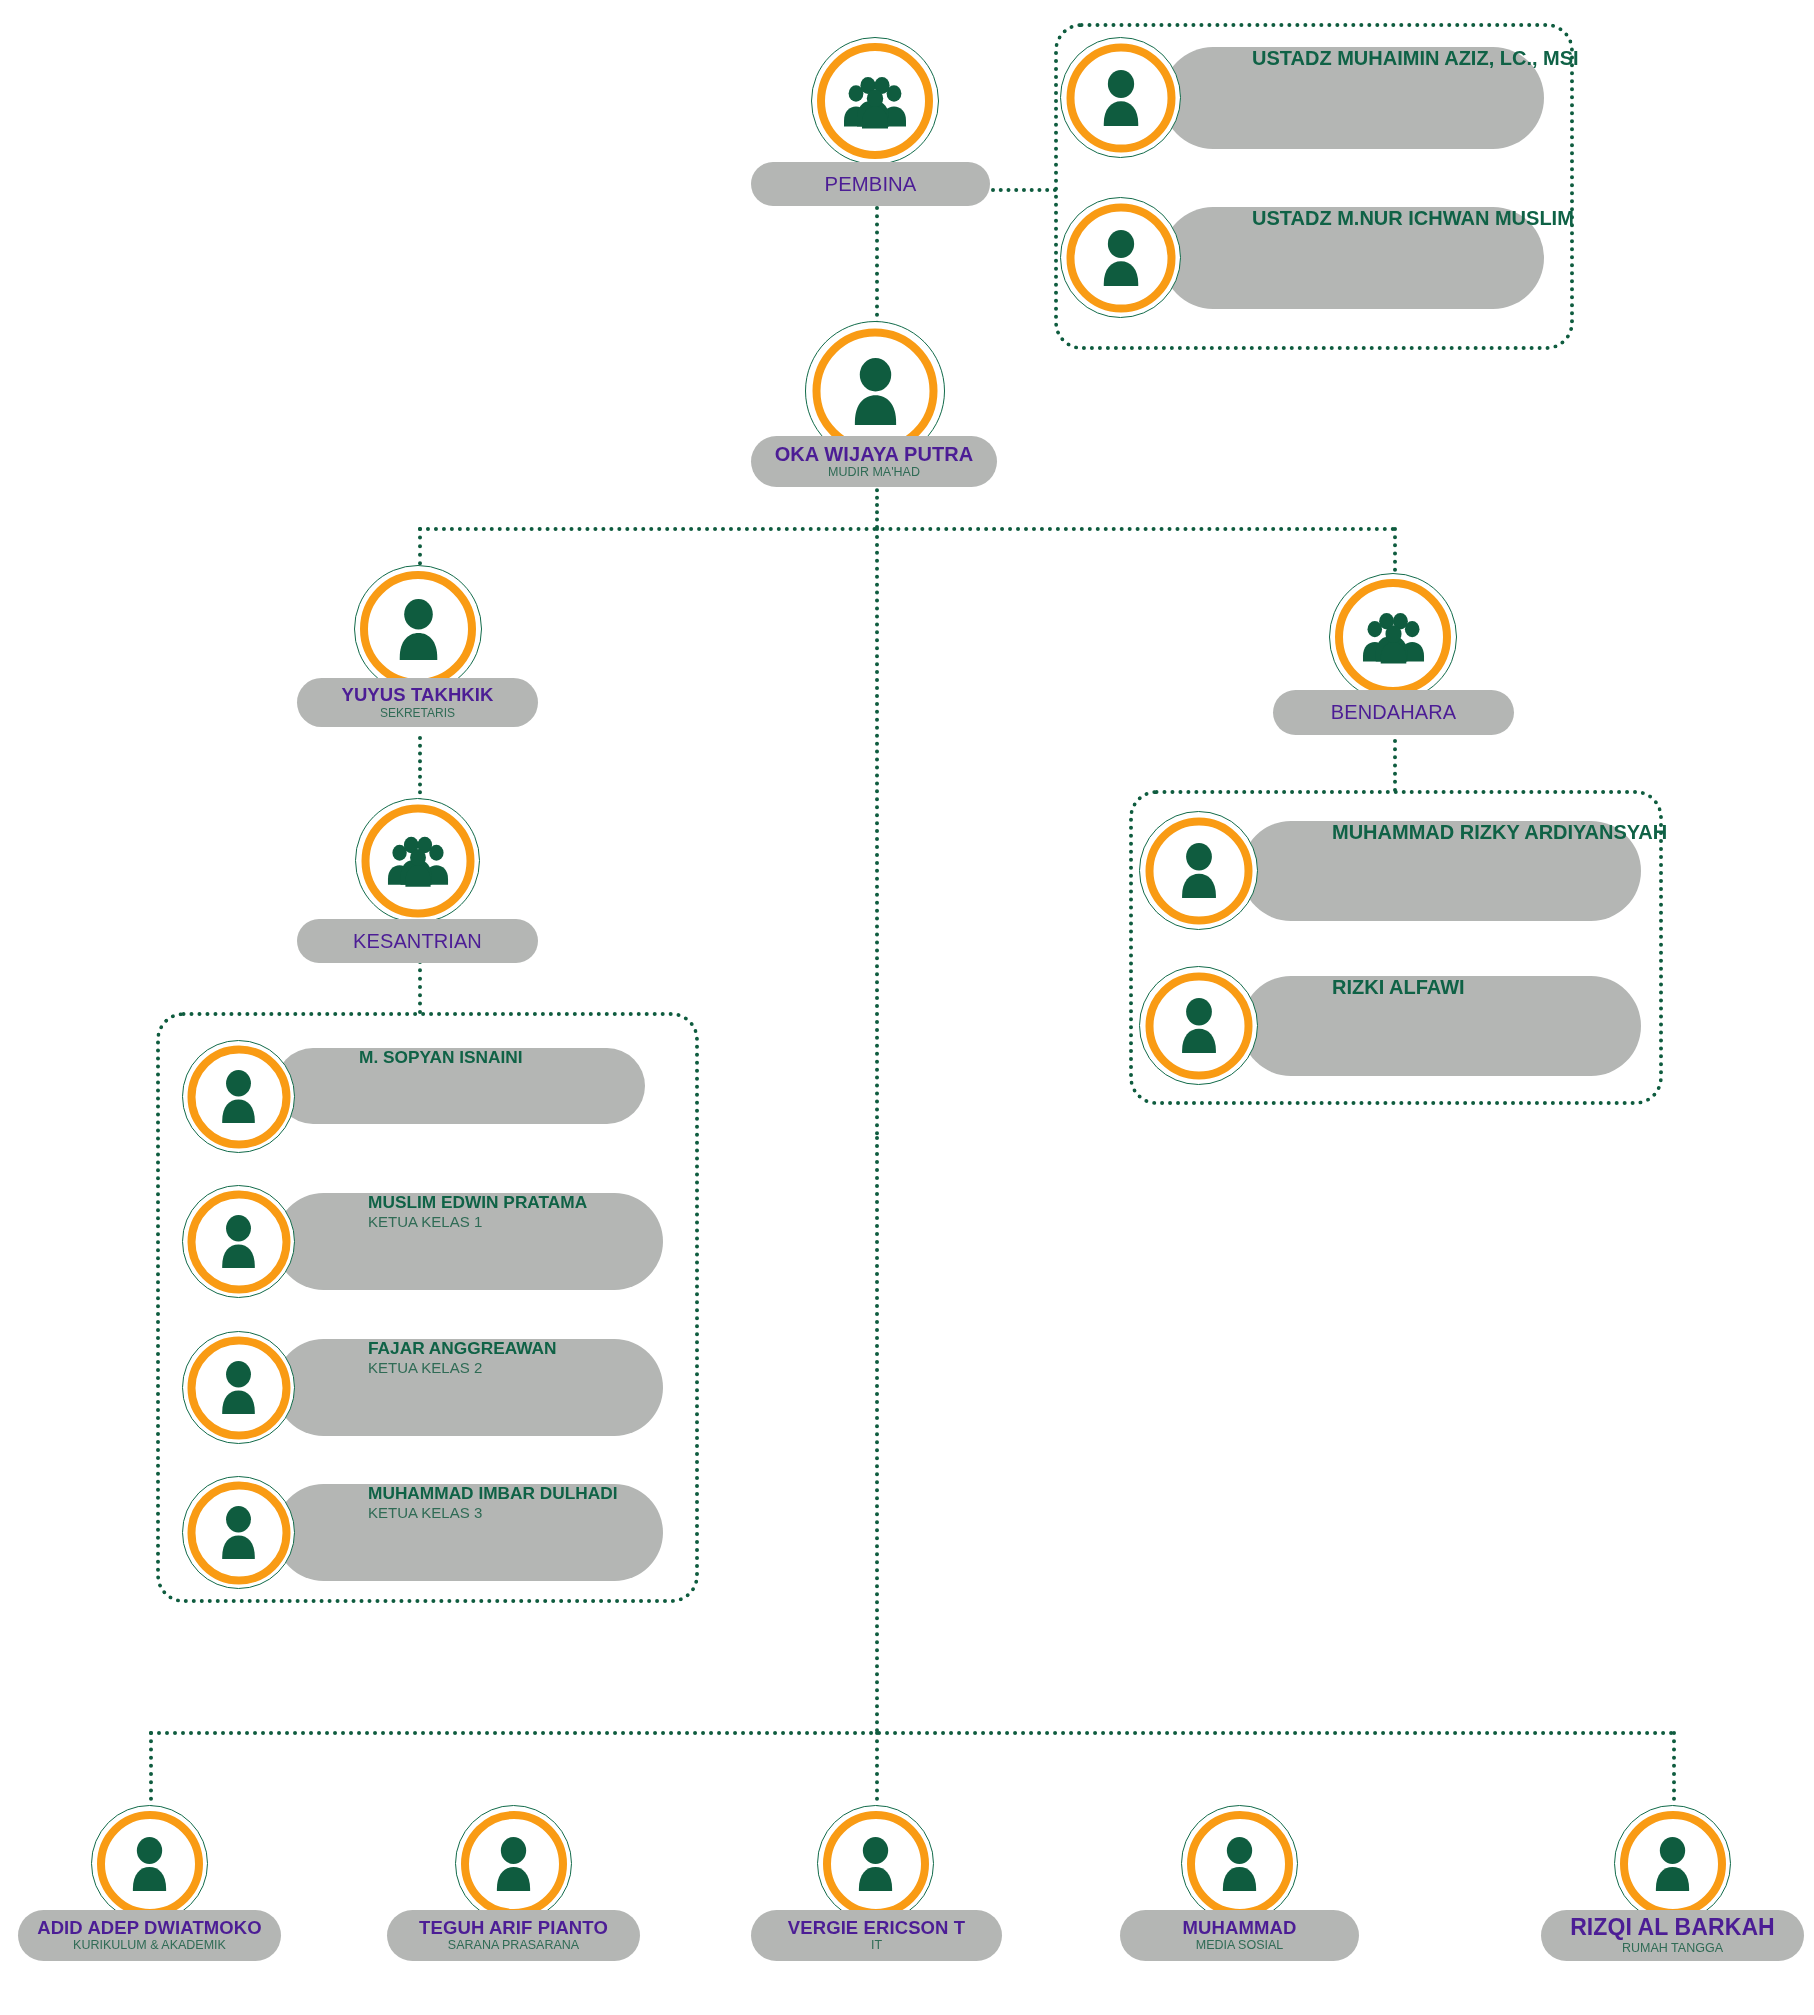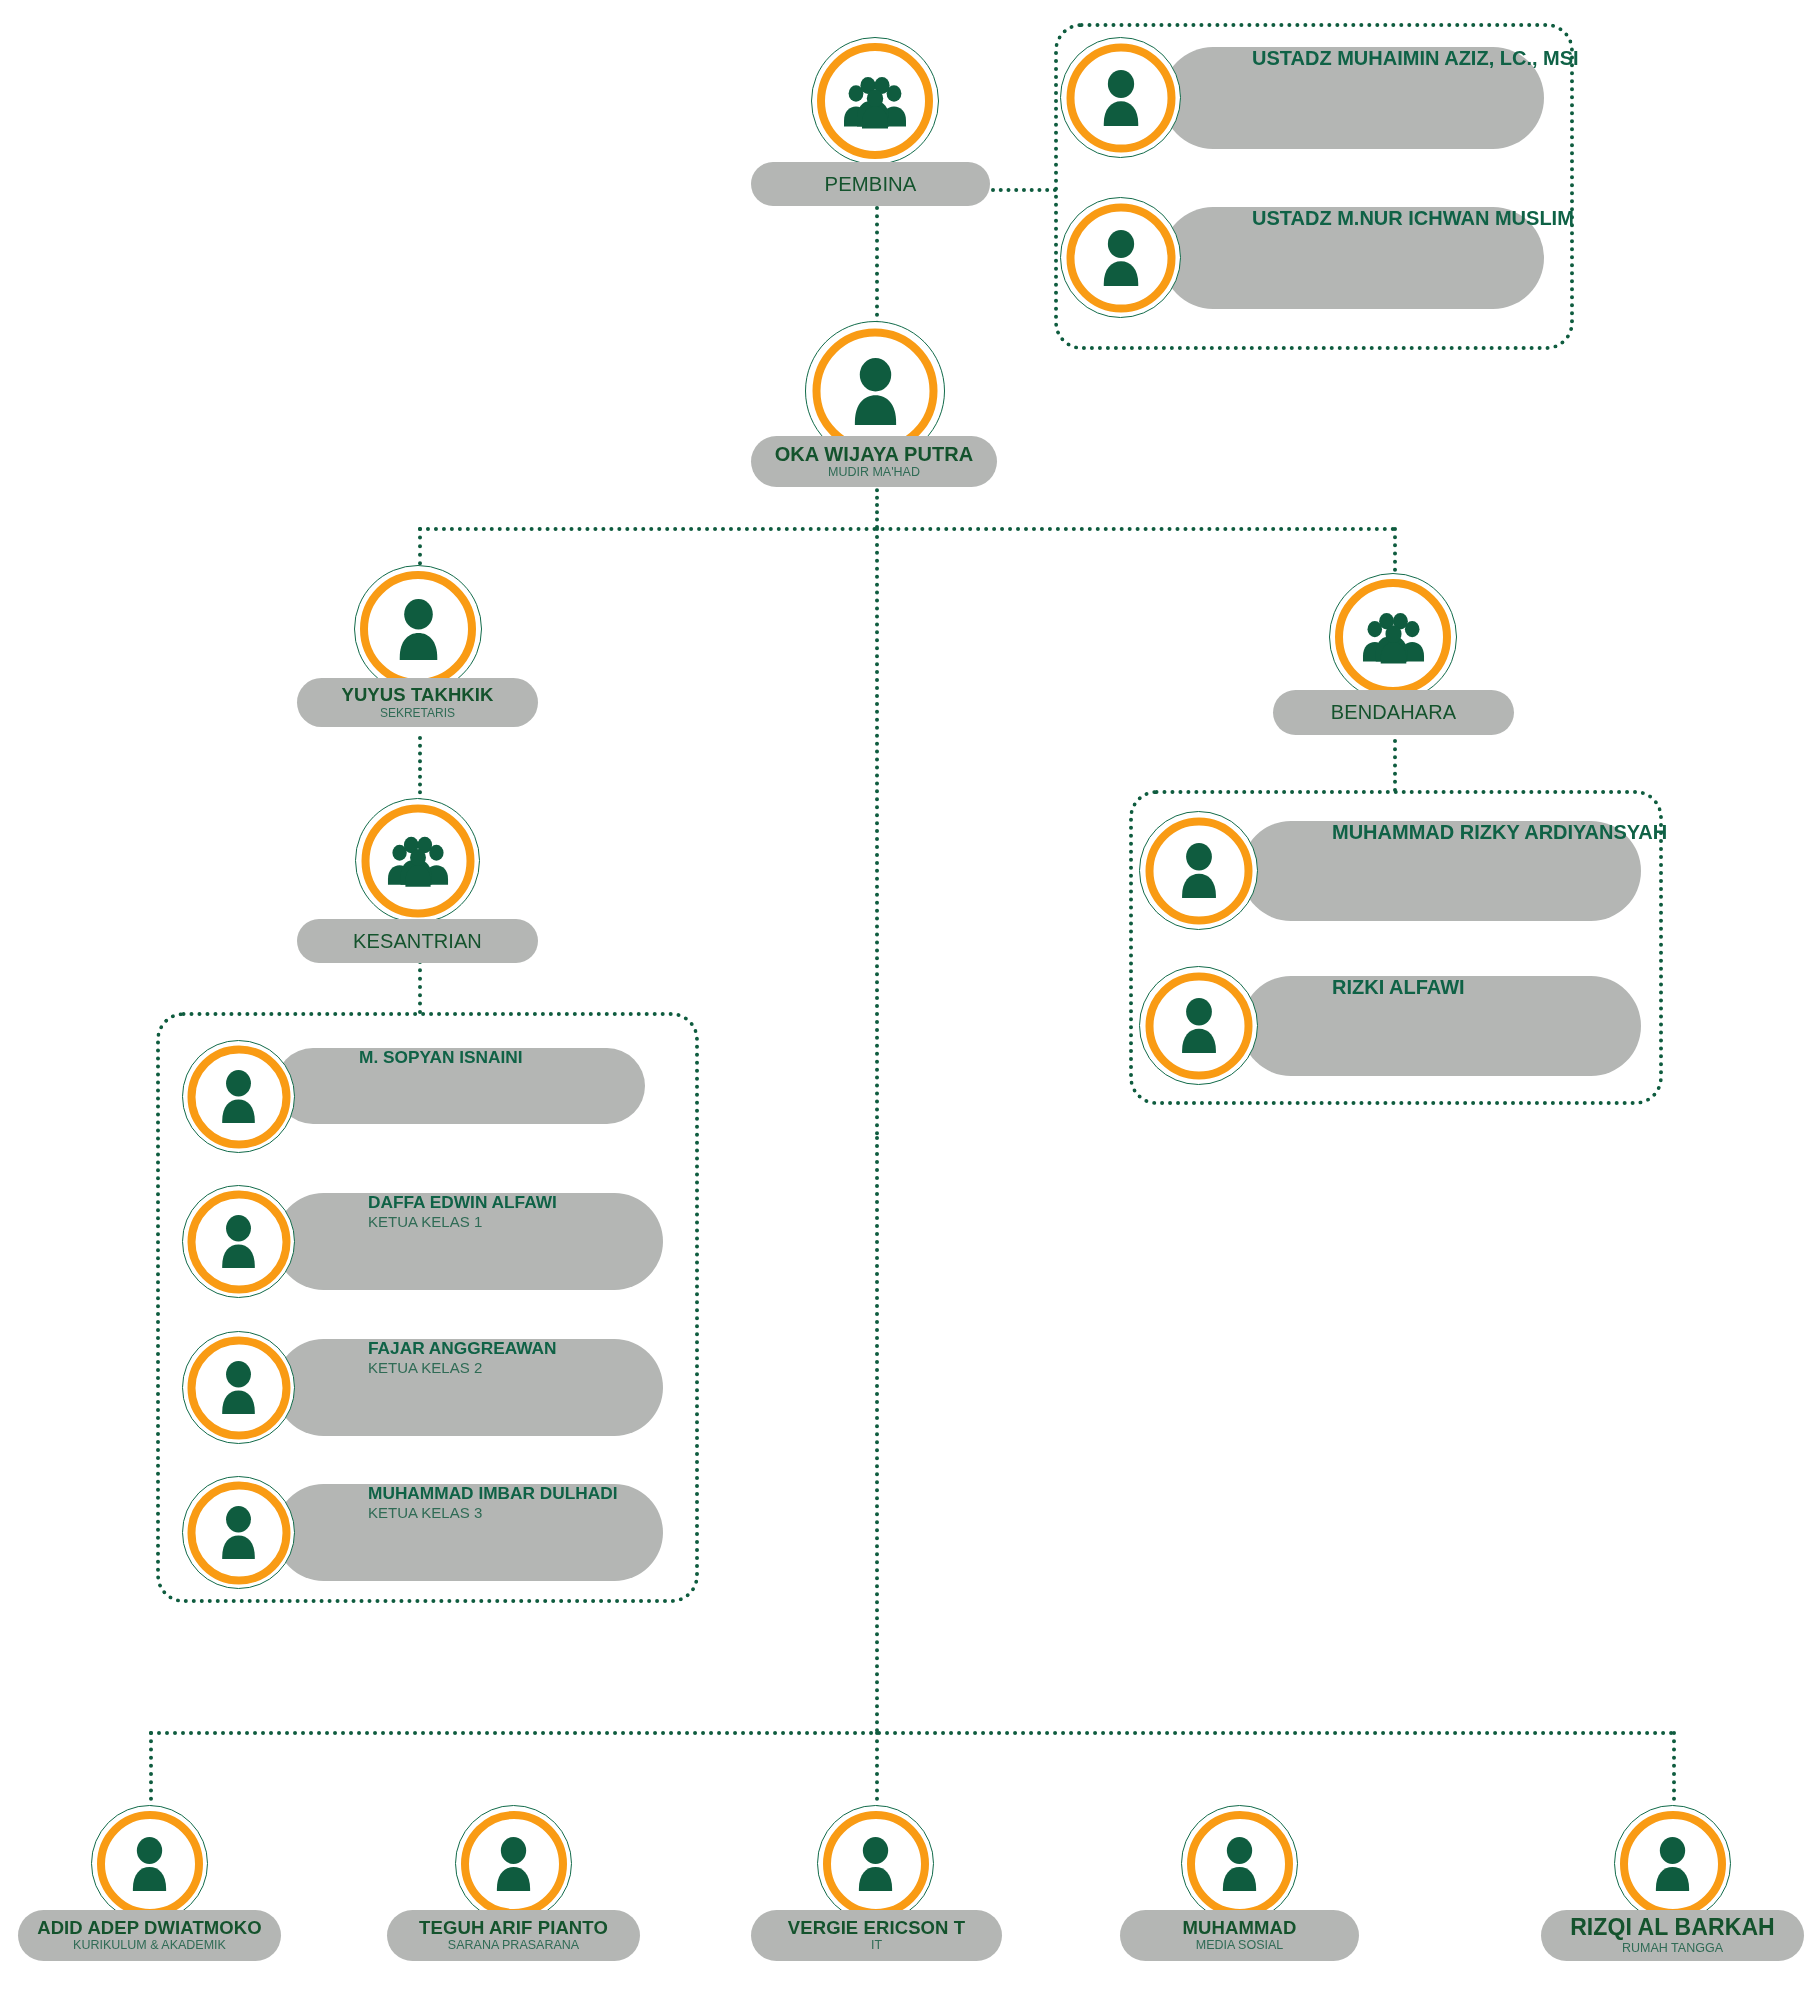--- a/index.html
+++ b/index.html
@@ -14,21 +14,21 @@
   
   .av{position:absolute;border-radius:50%;background:#ffffff;box-sizing:border-box;
       border:1.8px solid #126B4A;display:flex;align-items:center;justify-content:center;}
   .av .ring{position:absolute;left:50%;top:50%;transform:translate(-50%,-50%);
       border-radius:50%;box-sizing:border-box;border:8.4px solid #F99B14;background:#fff;}
   .av svg{position:relative;z-index:2;}
 
   
   .pill{position:absolute;background:#B4B6B4;border-radius:597px;box-sizing:border-box;
         display:flex;flex-direction:column;align-items:center;justify-content:center;}
-  .pill .nm{color:#14532d;font-weight:bold;letter-spacing:0.1px;line-height:1.12;white-space:nowrap;}
+  .pill .nm{color:#4c1d95;font-weight:bold;letter-spacing:0.1px;line-height:1.12;white-space:nowrap;}
   .pill .rl{color:#2F6B55;font-weight:400;line-height:1.2;white-space:nowrap;}
 
   
   .upill .nm{font-weight:400;}
 
   
   .mrow{position:absolute;}
   .mrow .bar{position:absolute;background:#B4B6B4;border-radius:597px;box-sizing:border-box;
         display:flex;flex-direction:column;justify-content:flex-start;}
   .mrow .bar .nm{color:#0F6246;font-weight:bold;white-space:nowrap;line-height:1.15;}
@@ -174,21 +174,21 @@
         <g fill="#0F5C3F">
             <ellipse cx="22" cy="13" rx="12.2" ry="13"></ellipse>
         <path d="M6 50c0-14 7-21 16-21s16 7 16 21v2H6z"></path>
           </g>
       </svg>
     </div>
   </div>
 
   <div class="mrow" style="left:182px;top:1185px;width:478px;height:113px;">
     <div class="bar" style="left:93px;top:8.4px;width:388px;height:97px;padding-left:93px;">
-      <span class="nm" style="font-size:17.3px;">DAFFA EDWIN ALFAWI</span>
+      <span class="nm" style="font-size:17.3px;">MUSLIM EDWIN PRATAMA</span>
       <span class="rl" style="font-size:15px;">KETUA KELAS 1</span>
     </div>
     <div class="av" style="left:0px;top:0px;width:113px;height:113px;">
       <div class="ring" style="width:103px;height:103px;"></div>
       <svg width="45" height="53" viewBox="0 0 44 52">
         <g fill="#0F5C3F">
             <ellipse cx="22" cy="13" rx="12.2" ry="13"></ellipse>
         <path d="M6 50c0-14 7-21 16-21s16 7 16 21v2H6z"></path>
           </g>
       </svg>

